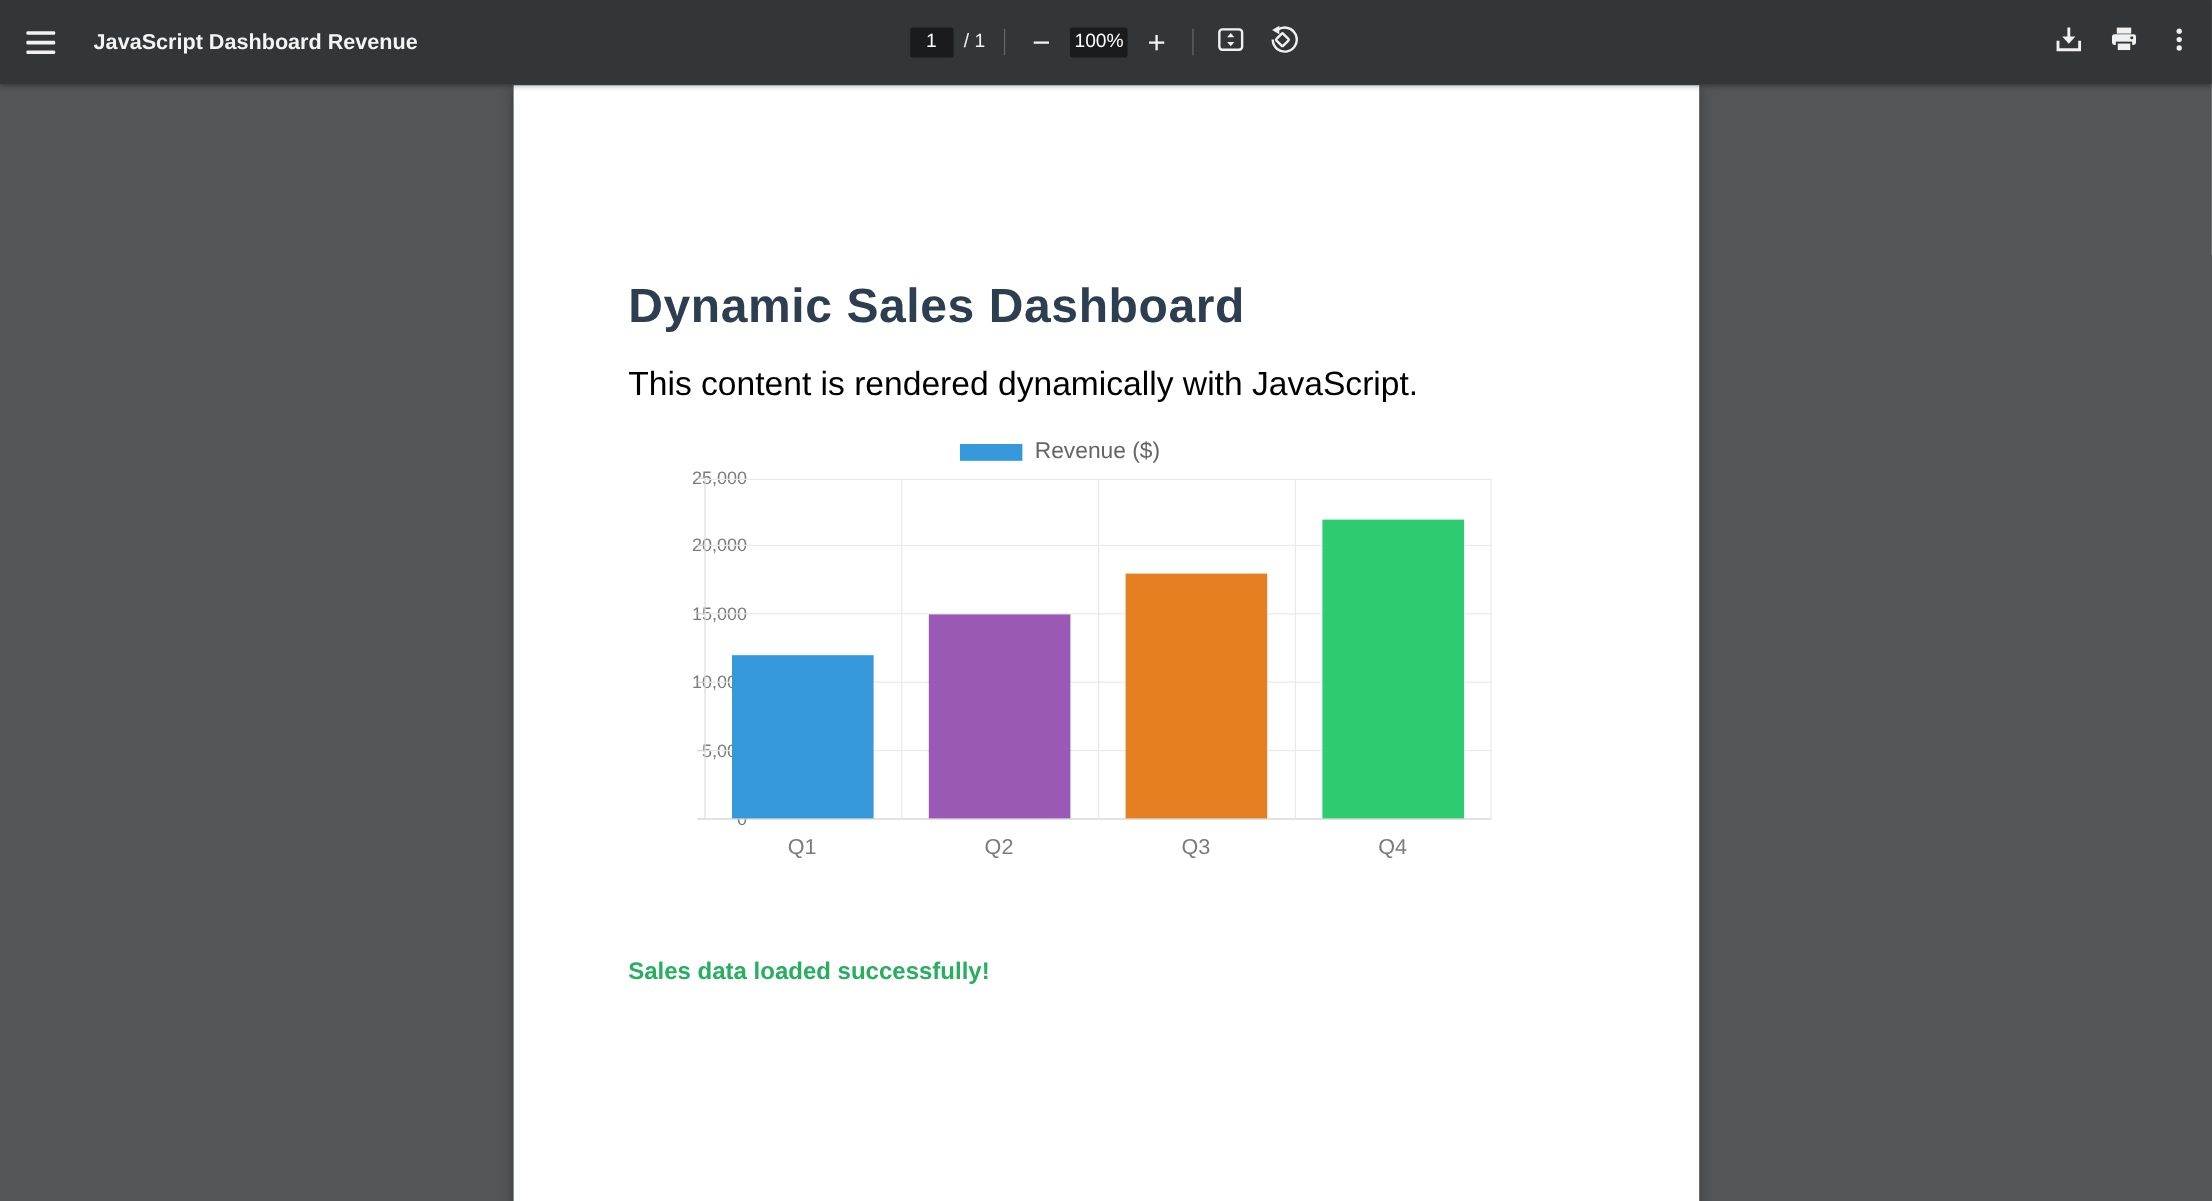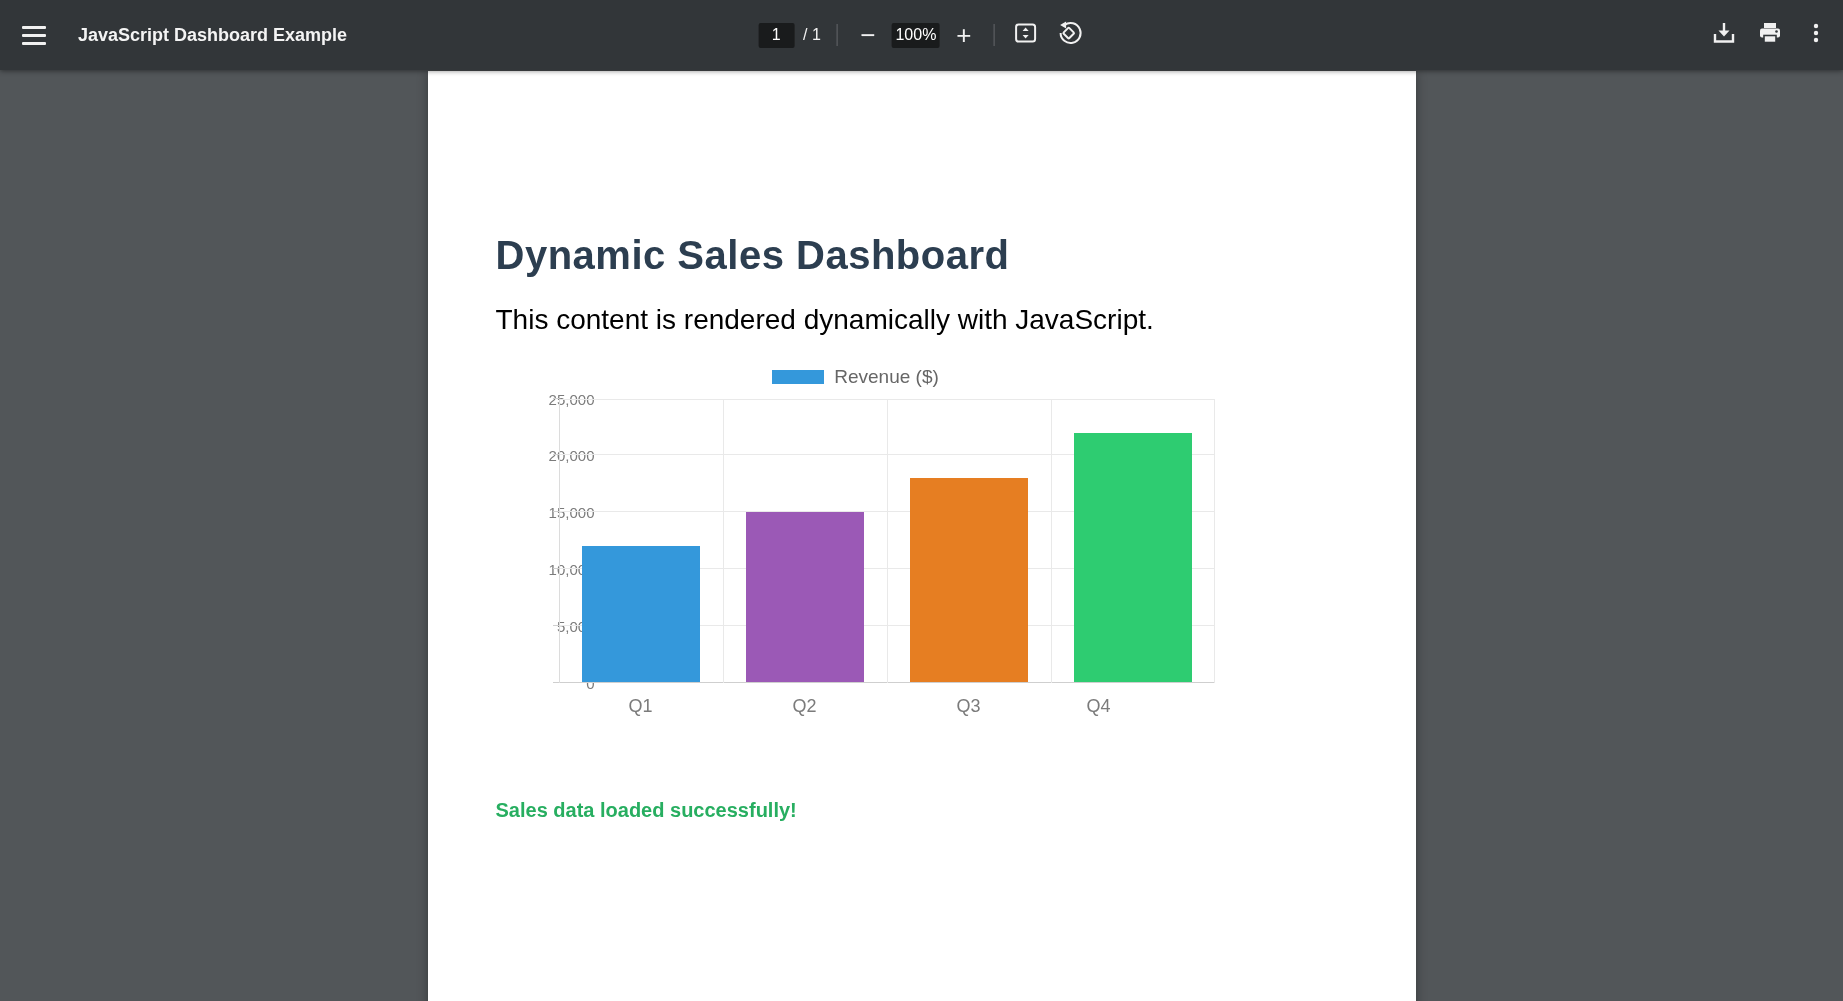--- a/index.html
+++ b/index.html
@@ -47,21 +47,21 @@
   .viewer {
     position: absolute; top: 70px; left: 0; width: 1843px; height: 931px;
     overflow: hidden;
     display: flex; justify-content: center; align-items: flex-start;
   }
   .page {
     width: 988px; height: 1100px; background: #ffffff;
     margin-top: 1px;
     box-shadow: 0 2px 10px rgba(0,0,0,.35);
   }
-  .doc { padding-left: 68px; padding-right: 60px; }
+  .doc { padding-left: 96px; padding-right: 60px; }
   .doc-heading {
     margin: 160px 0 0 0;
     font-size: 40px; line-height: 1.2; font-weight: 700;
     letter-spacing: 0.5px;
   }
   .doc-sub { margin: 24px 0 0 0; font-size: 28px; line-height: 1.2; color: #000; }
   
   .chart { width: 720px; margin-top: 32px; }
   .legend { display: flex; align-items: center; justify-content: center; height: 16px; }
   .legend-swatch { width: 52px; height: 14px; margin-right: 10px; }
@@ -85,21 +85,21 @@
 </head>
 <body>
 
 <header class="toolbar">
   <div class="tb-left">
     <div class="hamburger">
       <span></span>
         <span></span>
         <span></span>
     </div>
-    <div class="tb-title">JavaScript Dashboard Example</div>
+    <div class="tb-title">JavaScript Dashboard Revenue</div>
   </div>
 
   <div class="tb-center">
     <div class="num-box page-box">1</div>
     <div class="page-total">/ 1</div>
     <div class="sep"></div>
     <div class="glyph-btn">−</div>
     <div class="num-box zoom-box mleft10">100%</div>
     <div class="glyph-btn mleft10">+</div>
     <div class="sep"></div>
@@ -196,20 +196,20 @@
               <div class="bar" style="left: 23px; height: 135.32px; background: rgb(52, 152, 219);"></div>
               <div class="bar" style="left: 187px; height: 169.4px; background: rgb(155, 89, 182);"></div>
               <div class="bar" style="left: 351px; height: 203.48px; background: rgb(230, 126, 34);"></div>
               <div class="bar" style="left: 515px; height: 248.92px; background: rgb(46, 204, 113);"></div>
             </div>
         </div>
         <div class="xlabels" id="xlabels">
             <div class="xlabel" style="left: 82px;">Q1</div>
             <div class="xlabel" style="left: 246px;">Q2</div>
             <div class="xlabel" style="left: 410px;">Q3</div>
-            <div class="xlabel" style="left: 540px;">Q4</div>
+            <div class="xlabel" style="left: 574px;">Q4</div>
           </div>
       </div>
 
       <p class="status" style="color: rgb(39, 174, 96);">Sales data loaded successfully!</p>
     </div>
   </div>
 </main>
 
 </body></html>

